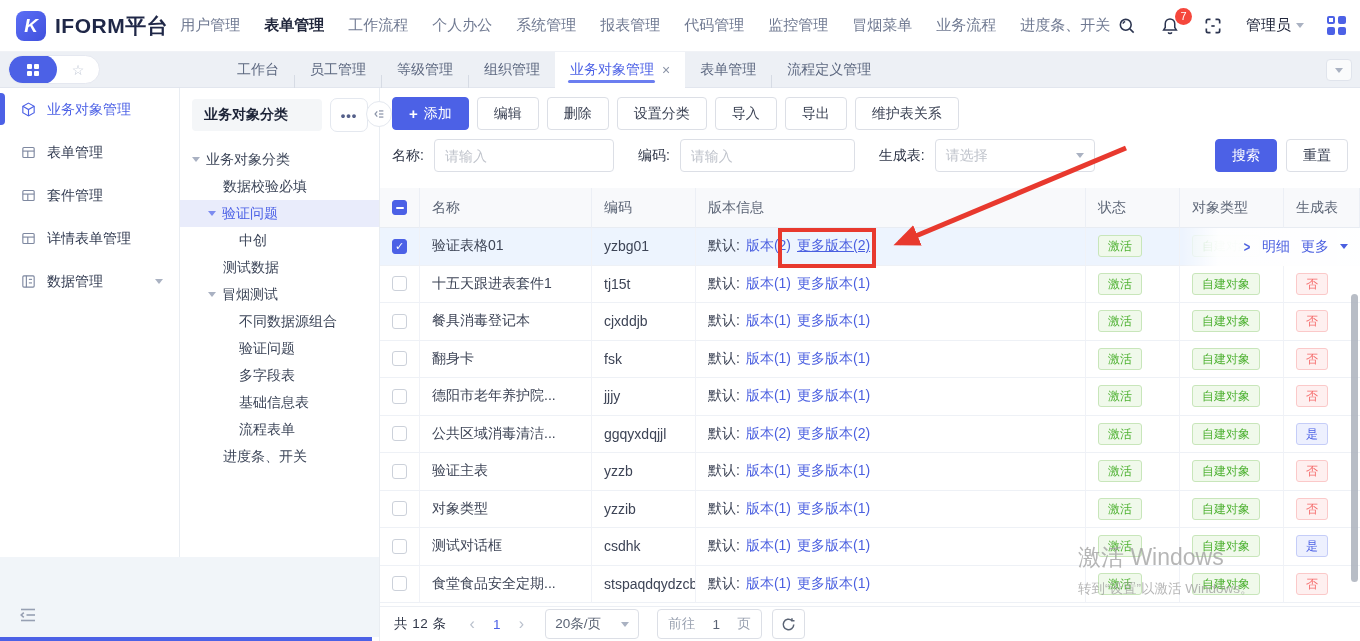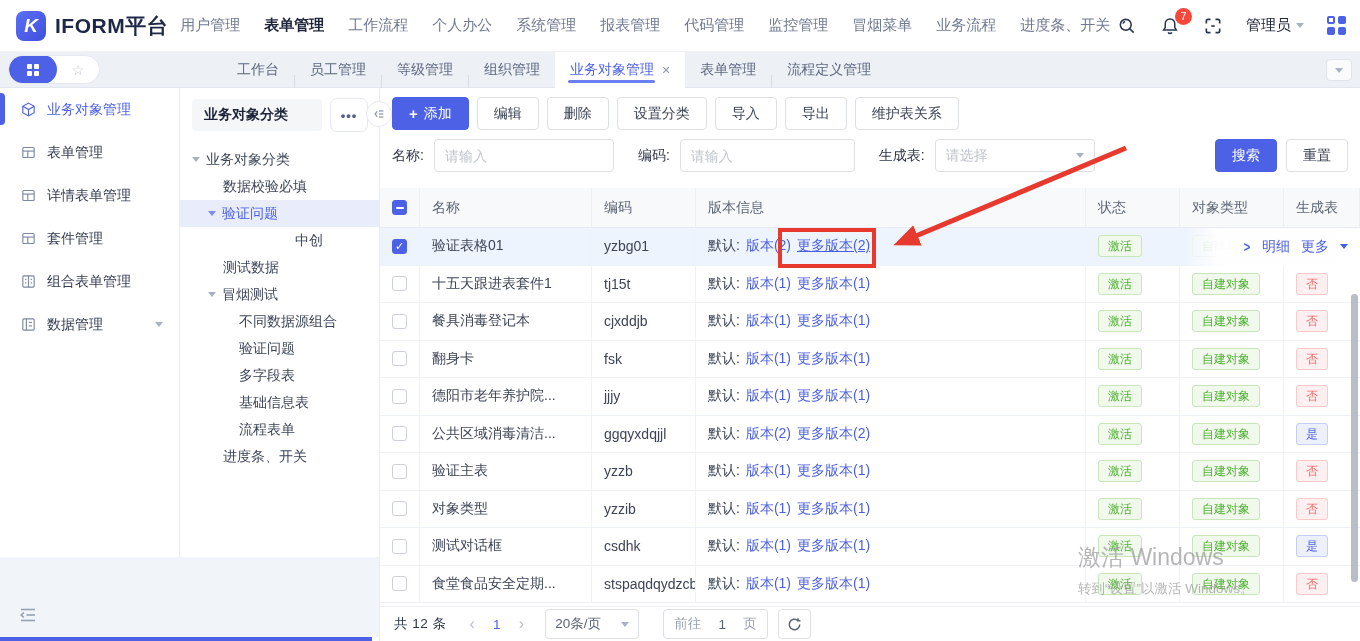--- a/index.html
+++ b/index.html
@@ -109,21 +109,21 @@
 .act-link{color:#4a5fe0;font-size:14px;cursor:pointer}
 .act-caret{width:0;height:0;border-left:4.5px solid transparent;border-right:4.5px solid transparent;border-top:5.5px solid #4a5fe0}
 .scroll-thumb{position:absolute;right:2px;top:106px;width:7px;height:288px;background:#abb1bc;border-radius:4px;opacity:.85}
 
 
 .pager{position:absolute;bottom:0;left:0;right:0;height:35px;border-top:1px solid #eceff4;display:flex;align-items:center;padding-left:14px;font-size:13.5px;color:#2f3648;background:#fff}
 .pg-total{margin-right:14px;letter-spacing:.5px}
 .pg-arrow{color:#b9c0cc;padding:0 9px;font-size:16px;cursor:pointer}
 .pg-num{color:#4c61e6;width:26px;text-align:center;cursor:pointer}
 .pg-select{width:94px;height:30px;border:1px solid #dcdfe6;border-radius:4px;display:flex;align-items:center;justify-content:space-between;padding:0 9px;margin-left:12px;color:#5a6374;cursor:pointer;background:#fff}
-.pg-goto{height:30px;border:1px solid #dcdfe6;border-radius:4px;display:flex;align-items:center;gap:8px;padding:0 10px;margin-left:24px;color:#9aa2b1}
+.pg-goto{height:30px;border:1px solid #dcdfe6;border-radius:4px;display:flex;align-items:center;gap:8px;padding:0 10px;margin-left:18px;color:#9aa2b1}
 .pg-goto-input{width:26px;border:none;outline:none;text-align:center;font-size:13.5px;color:#5a6374;font-family:inherit}
 .pg-refresh{width:33px;height:30px;border:1px solid #dcdfe6;border-radius:4px;display:flex;align-items:center;justify-content:center;margin-left:10px;cursor:pointer}
 
 
 .watermark{position:absolute;z-index:20;color:#9a9a9a;opacity:.72;pointer-events:none}
 .wm1{left:1078px;top:542px;font-size:23px}
 .wm2{left:1078px;top:580px;font-size:13.5px}
 .annot-box{position:absolute;left:778px;top:228px;width:98px;height:40px;border:4px solid #e8392e;z-index:30;pointer-events:none}
 .annot-arrow{position:absolute;left:0;top:0;z-index:30;pointer-events:none}
 </style>
@@ -253,44 +253,31 @@
         <span>表单管理</span>
       </div>
       <div class="side-item">
         <span class="side-icon">
           <svg width="17" height="17" viewBox="0 0 24 24" fill="none" stroke="currentColor" stroke-width="1.6">
             <rect x="4" y="5" width="16" height="14" rx="1.5"></rect>
             <line x1="4" y1="10" x2="20" y2="10"></line>
             <line x1="11" y1="10" x2="11" y2="19"></line>
           </svg>
         </span>
-        <span>详情表单管理</span>
+        <span>套件管理</span>
       </div>
       <div class="side-item">
         <span class="side-icon">
           <svg width="17" height="17" viewBox="0 0 24 24" fill="none" stroke="currentColor" stroke-width="1.6">
             <rect x="4" y="5" width="16" height="14" rx="1.5"></rect>
             <line x1="4" y1="10" x2="20" y2="10"></line>
             <line x1="11" y1="10" x2="11" y2="19"></line>
           </svg>
         </span>
-        <span>套件管理</span>
-      </div>
-      <div class="side-item">
-        <span class="side-icon">
-          <svg width="17" height="17" viewBox="0 0 24 24" fill="none" stroke="currentColor" stroke-width="1.6">
-            <rect x="4" y="4" width="16" height="16" rx="1.5"></rect>
-            <line x1="12" y1="4" x2="12" y2="20"></line>
-            <line x1="7" y1="9" x2="9" y2="9"></line>
-            <line x1="7" y1="14" x2="9" y2="14"></line>
-            <line x1="15" y1="9" x2="17" y2="9"></line>
-            <line x1="15" y1="14" x2="17" y2="14"></line>
-          </svg>
-        </span>
-        <span>组合表单管理</span>
+        <span>详情表单管理</span>
       </div>
       <div class="side-item">
         <span class="side-icon">
           <svg width="17" height="17" viewBox="0 0 24 24" fill="none" stroke="currentColor" stroke-width="1.6">
             <rect x="4" y="4" width="16" height="16" rx="1.5"></rect>
             <line x1="9" y1="4" x2="9" y2="20"></line>
             <line x1="12.5" y1="9" x2="17" y2="9"></line>
             <line x1="12.5" y1="14" x2="17" y2="14"></line>
           </svg>
         </span>
@@ -318,21 +305,21 @@
         <span class="caret"></span>
         <span>业务对象分类</span>
       </div>
       <div class="tree-node" style="padding-left: 43px;">
         <span>数据校验必填</span>
       </div>
       <div class="tree-node selected" style="padding-left: 28px;">
         <span class="caret"></span>
         <span>验证问题</span>
       </div>
-      <div class="tree-node" style="padding-left: 59px; justify-content: center;">
+      <div class="tree-node" style="padding-left: 59px;">
         <span>中创</span>
       </div>
       <div class="tree-node" style="padding-left: 43px;">
         <span>测试数据</span>
       </div>
       <div class="tree-node" style="padding-left: 28px;">
         <span class="caret"></span>
         <span>冒烟测试</span>
       </div>
       <div class="tree-node" style="padding-left: 59px;">

